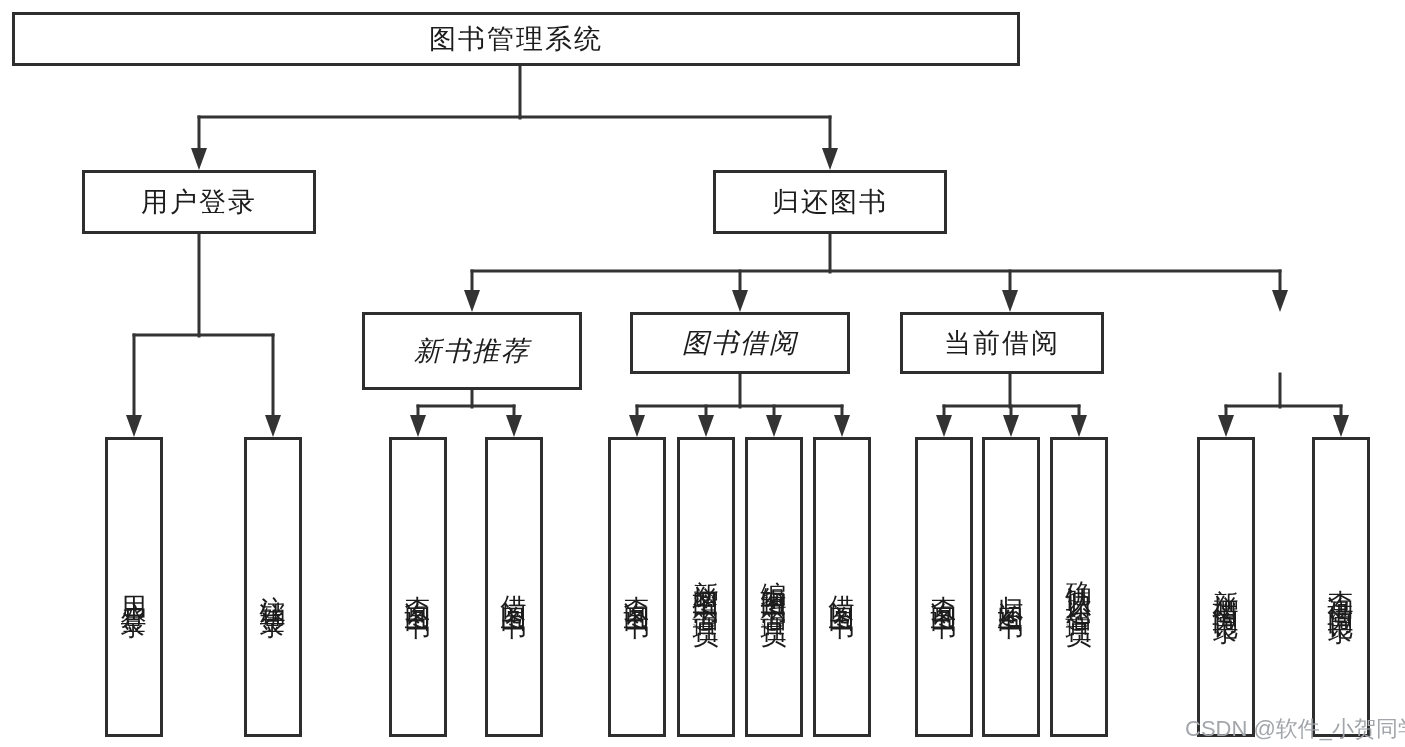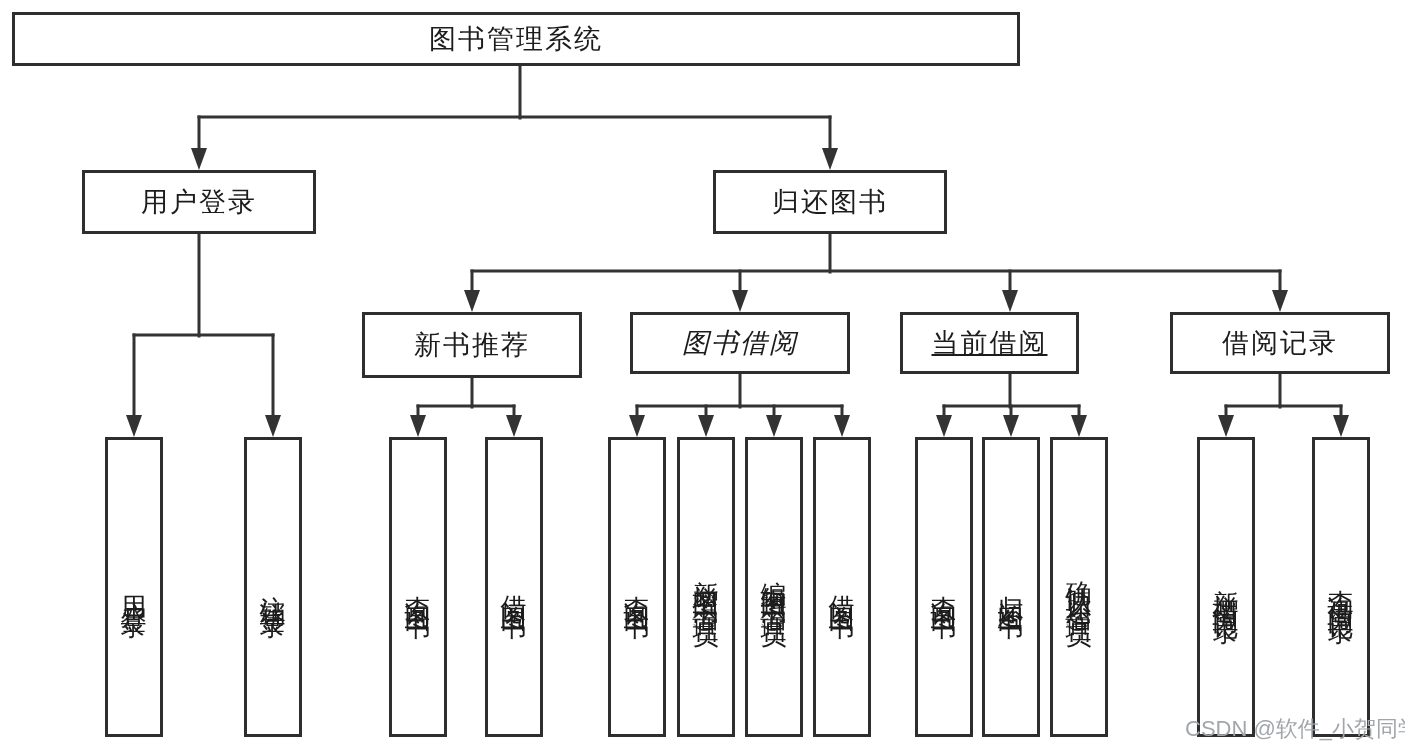--- a/index.html
+++ b/index.html
@@ -112,24 +112,23 @@
       <polygon points="1218,415 1234,415 1226,437"></polygon>
       <line x1="1341" y1="406" x2="1341" y2="423"></line>
       <polygon points="1333,415 1349,415 1341,437"></polygon>
     </svg>
 
   <div class="box hbox" style="left:12px;top:12px;width:1008px;height:54px;">图书管理系统</div>
 
   <div class="box hbox" style="left:82px;top:170px;width:234px;height:64px;">用户登录</div>
   <div class="box hbox" style="left:713px;top:170px;width:234px;height:64px;">归还图书</div>
 
-  <div class="box hbox" style="left:362px;top:312px;width:220px;height:66px;">新书推荐</div>
+  <div class="box hbox" style="left:362px;top:312px;width:220px;height:78px;font-style:italic;">新书推荐</div>
   <div class="box hbox" style="left:630px;top:312px;width:220px;height:62px;font-style:italic;">图书借阅</div>
-  <div class="box hbox" style="left:900px;top:312px;width:179px;height:62px;text-decoration:underline;">当前借阅</div>
-  <div class="box hbox" style="left:1170px;top:312px;width:220px;height:62px;">借阅记录</div>
+  <div class="box hbox" style="left:900px;top:312px;width:204px;height:62px;">当前借阅</div>
 
   <div class="box vbox" style="left:105px;top:437px;width:58px;height:300px;">用户登录</div>
   <div class="box vbox" style="left:244px;top:437px;width:58px;height:300px;">注销登录</div>
 
   <div class="box vbox" style="left:389px;top:437px;width:58px;height:300px;">查询图书</div>
   <div class="box vbox" style="left:485px;top:437px;width:58px;height:300px;">借阅图书</div>
 
   <div class="box vbox" style="left:608px;top:437px;width:58px;height:300px;">查询图书</div>
   <div class="box vbox" style="left:677px;top:437px;width:58px;height:300px;">新增图书（管理员）</div>
   <div class="box vbox" style="left:745px;top:437px;width:58px;height:300px;">编辑图书（管理员）</div>

